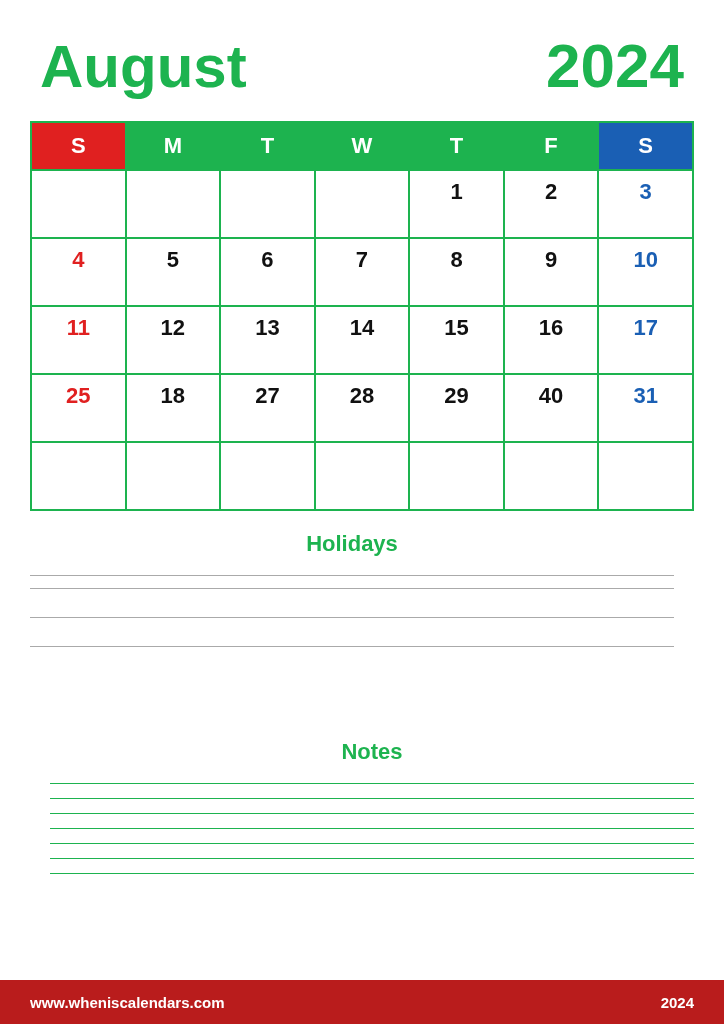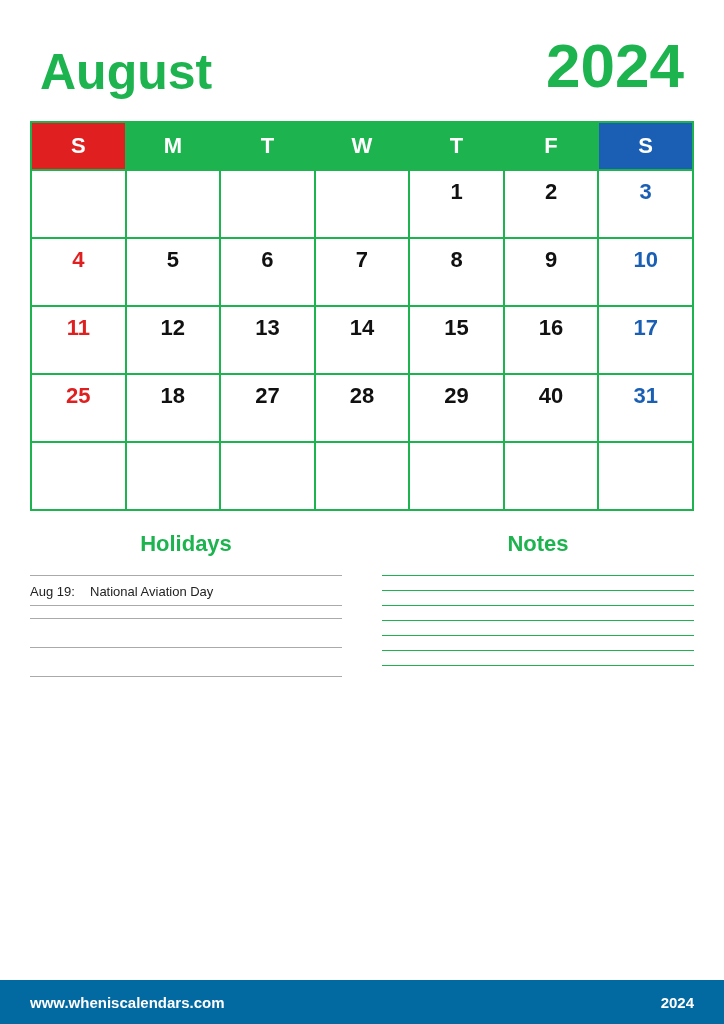--- a/index.html
+++ b/index.html
@@ -22,21 +22,21 @@
 
     
     .header {
       display: flex;
       justify-content: space-between;
       align-items: flex-end;
       padding: 30px 40px 20px 40px;
     }
 
     .header-month {
-      font-size: 50px;
+      font-size: 60px;
       font-weight: bold;
       color: #1db34f;
     }
 
     .header-year {
       font-size: 62px;
       font-weight: bold;
       color: #1db34f;
     }
 
@@ -88,21 +88,21 @@
       color: #1a5fb4;
     }
 
     .calendar-table td.empty-cell {
       color: transparent;
     }
 
     
     .bottom-section {
       display: flex;
-      flex-direction: row;
+      flex-direction: column;
       padding: 20px 30px 0 30px;
       flex: 1;
       gap: 0;
       border-radius: 13px;
     }
 
     .holidays-section {
       flex: 1;
       padding-right: 20px;
     }
@@ -149,21 +149,21 @@
       border-top: 1.5px solid #1db34f;
       margin: 14px 0;
     }
 
     .notes-lines-container {
       margin-top: 0;
     }
 
     
     .footer {
-      background: #0369a1;
+      background: #b91c1c;
       height: 44px;
       display: flex;
       justify-content: space-between;
       align-items: center;
       padding: 0 30px;
       margin-top: auto;
     }
 
     .footer-url {
       color: #ffffff;
@@ -251,24 +251,20 @@
     </table>
   </div>
 
   <div class="bottom-section">
 
     <div class="holidays-section">
       <div class="section-title">Holidays</div>
       <div id="holidays-list">
 
       <hr class="holiday-line">
-          <div class="holiday-entry">
-            <span class="holiday-date">Aug 19:</span>
-            <span class="holiday-name">National Aviation Day</span>
-          </div>
         </div>
 
       <div style="margin-top: 12px;">
         <hr class="holiday-line">
         <div style="height: 28px;"></div>
         <hr class="holiday-line">
         <div style="height: 28px;"></div>
         <hr class="holiday-line">
       </div>
     </div>

